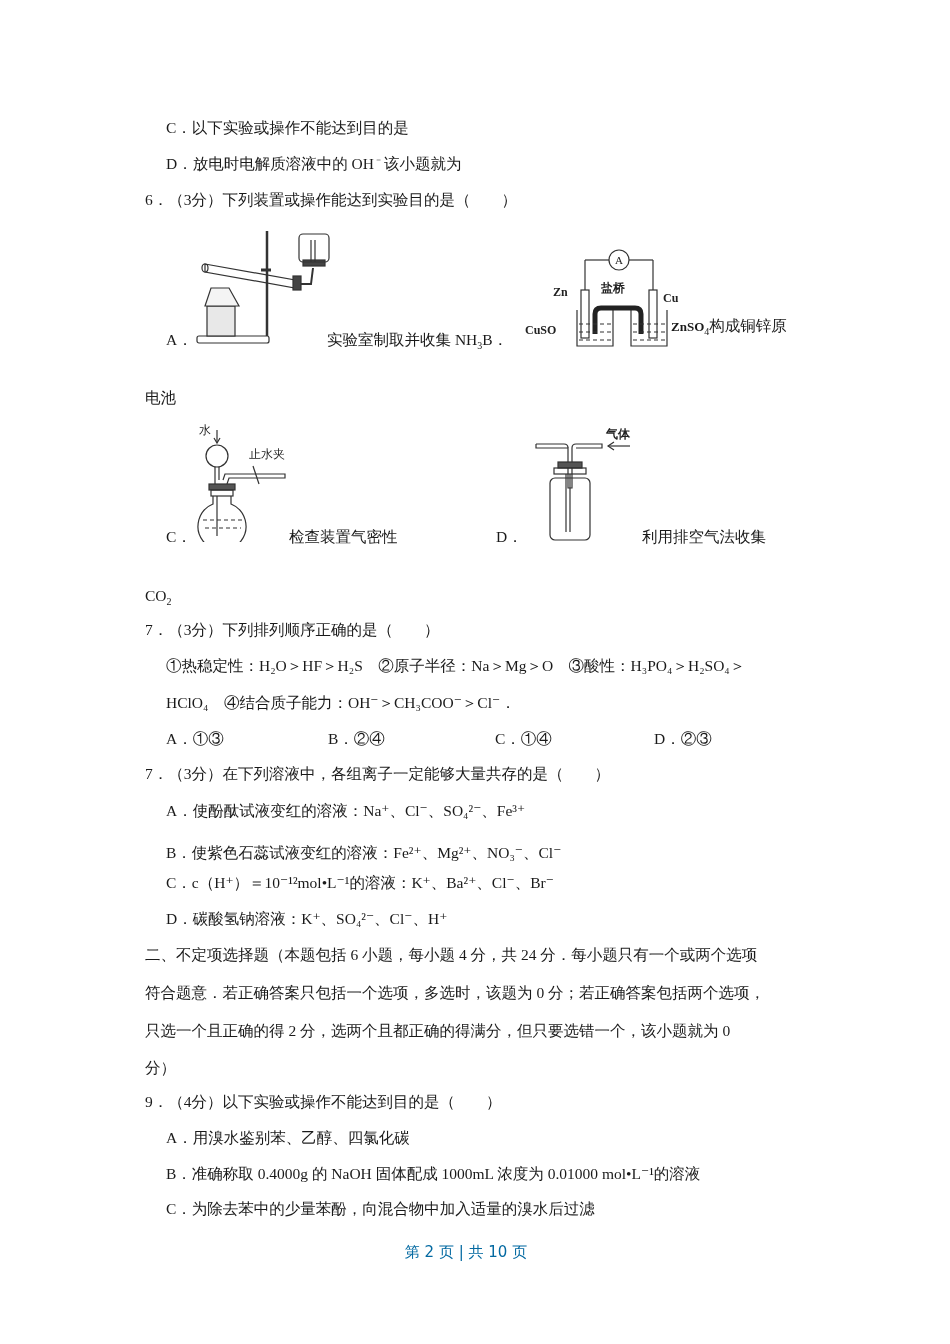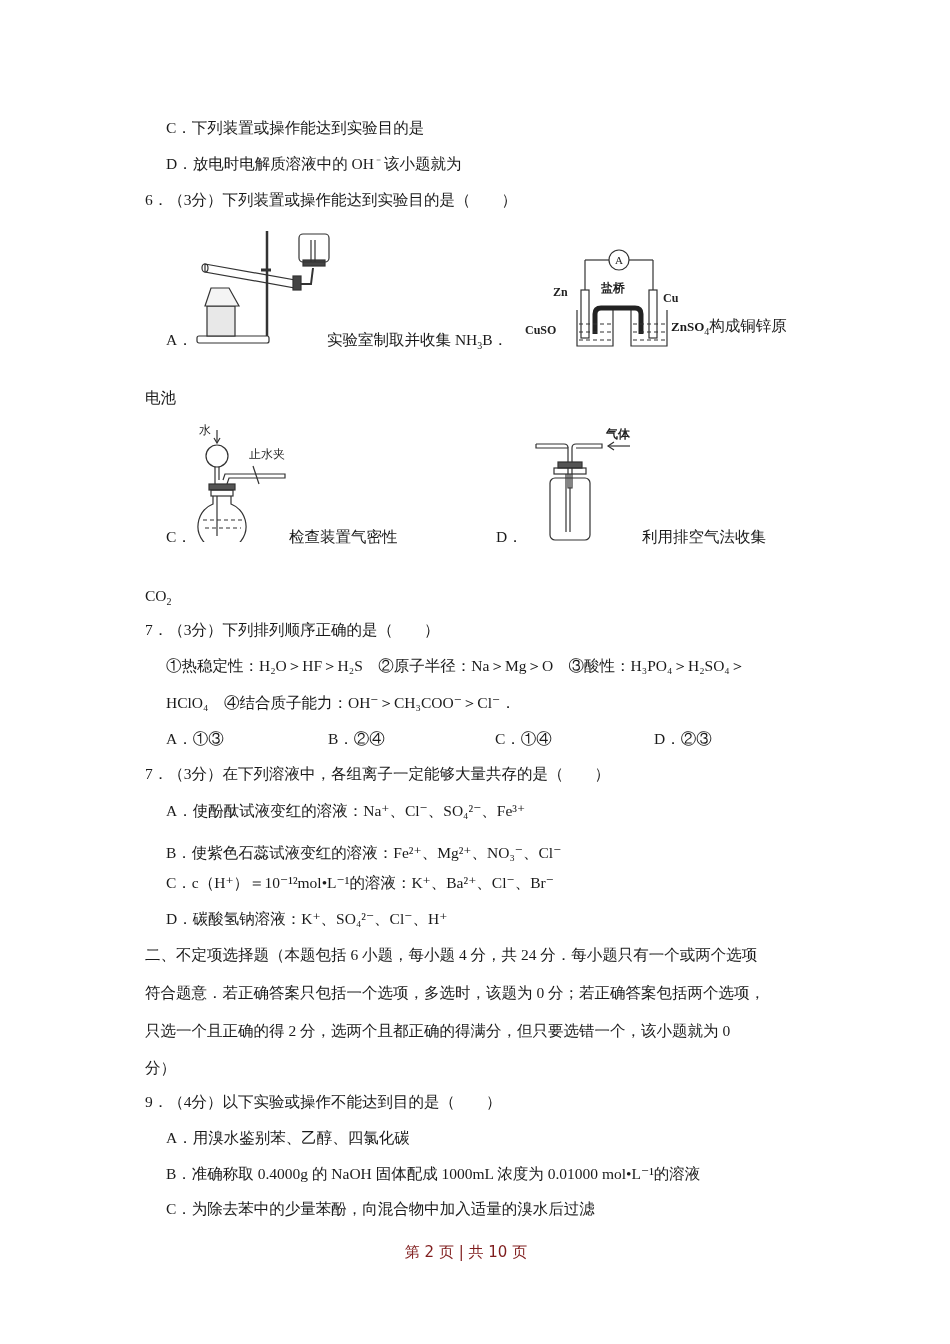--- a/index.html
+++ b/index.html
@@ -5,26 +5,26 @@
   html, body { margin: 0; padding: 0; background: #ffffff; }
   body { width: 950px; height: 1344px; position: relative; overflow: hidden;
          font-family: "Liberation Serif", "DejaVu Serif", serif; color: #1a1a1a; font-size: 15.5px; }
   .line { position: absolute; white-space: nowrap; line-height: 20px; }
   .ind { left: 166px; }
   .q { left: 145px; text-align: center; }
   .bold { font-weight: normal; }
   sub, sup { font-size: 10px; line-height: 0; }
   .fig { position: absolute; }
   .footer { position: absolute; top: 1243px; left: 0; width: 932px; text-align: center;
-            font-family: "DejaVu Sans", sans-serif; font-size: 15px; color: #7f1d1d; }
+            font-family: "DejaVu Sans", sans-serif; font-size: 15px; color: #0369a1; }
 </style>
 </head>
 <body>
 
-<div class="line ind" style="top:118px">C．下列装置或操作能达到实验目的是</div>
+<div class="line ind" style="top:118px">C．以下实验或操作不能达到目的是</div>
 <div class="line ind" style="top:154px">
   <span>D．放电时电解质溶液中的 OH</span><sup>﹣</sup><span>该小题就为</span>
 </div>
 
 <div class="line q" style="top:190px">6．（3分）下列装置或操作能达到实验目的是（　　）</div>
 
 <svg class="fig" style="left:195px;top:226px" width="140" height="122" viewBox="0 0 140 122">
   <g fill="none" stroke="#333" stroke-width="1.2">
     <rect x="2" y="110" width="72" height="7" rx="2"></rect>
     <line x1="72" y1="5" x2="72" y2="110" stroke-width="2.5"></line>

